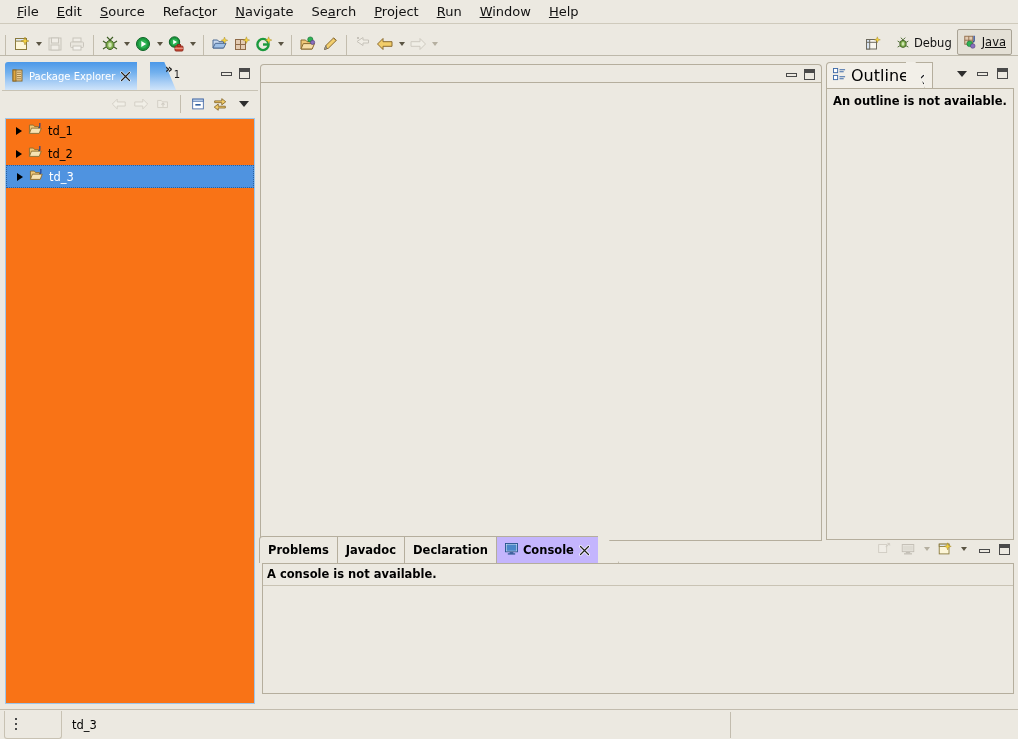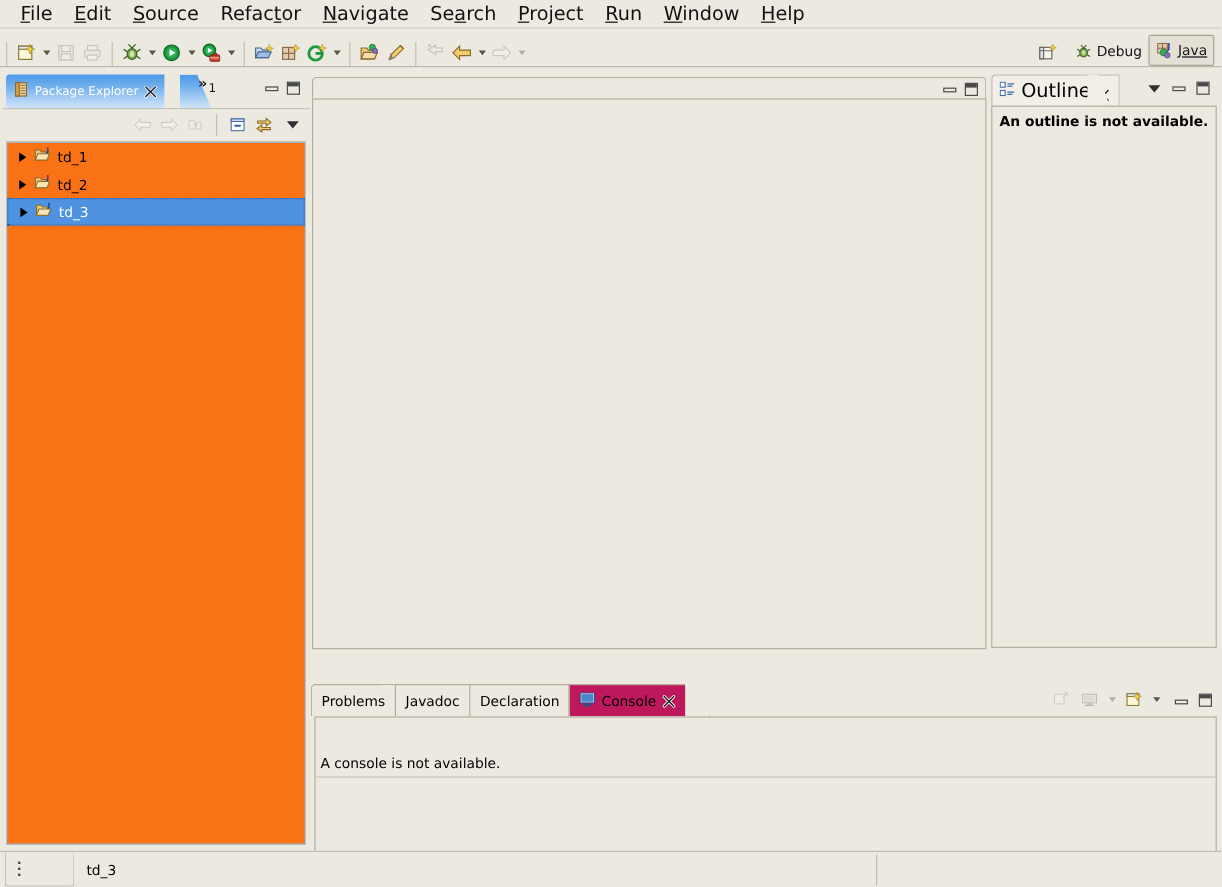--- a/index.html
+++ b/index.html
@@ -17,21 +17,21 @@
   
   .menubar {
     position: absolute; left: 0; top: 0; width: 1018px; height: 24px;
     background: #ece9e1;
     border-bottom: 1px solid #cfcabc;
     display: flex; align-items: center;
     padding-left: 8px;
     box-sizing: border-box;
   }
   .menu-item {
-    padding: 3px 9px; font-size: 16px; color: #111; cursor: default;
+    padding: 3px 9px; font-size: 13px; color: #111; cursor: default;
     white-space: nowrap;
   }
   .mn { text-decoration: underline; }
 
   
   .toolbar {
     position: absolute; left: 0; top: 24px; width: 1018px; height: 32px;
     background: #ece9e1;
     border-bottom: 1px solid #bdb8aa;
     display: flex; align-items: flex-end;
@@ -178,49 +178,48 @@
     background: #ece9e1;
     border: 1px solid #b5ae9d;
     box-sizing: border-box;
     padding: 5px 6px;
     font-size: 11.5px;
     font-weight: bold;
   }
 
   
   .bottom-panel {
-    position: absolute; left: 259px; top: 570px; width: 757px; height: 162px;
+    position: absolute; left: 259px; top: 536px; width: 757px; height: 162px; font-weight: bold;
   }
   .btab {
     height: 27px; display: flex; align-items: center; gap: 5px;
     padding: 0 8px; font-size: 11.5px; color: #000;
     border: 1px solid #b5ae9d; border-bottom: none;
     background: #ece9e1;
     box-sizing: border-box; margin-left: -1px;
   }
   .btab:first-child { margin-left: 0; border-top-left-radius: 4px; }
-  .btab.active { background: #be185d; }
+  .btab.active { background: #c4b5fd; }
   .btab-curve {
     height: 27px; width: 20px;
     background: #ece9e1;
     border-right: 1px solid #b5ae9d;
     border-top: 0;
     clip-path: polygon(0 0, 45% 0, 100% 100%, 0 100%);
     margin-left: -1px;
   }
   .console-body {
     position: absolute; left: 3px; top: 27px; width: 752px; height: 131px;
     background: #ece9e1;
     border: 1px solid #b5ae9d;
     box-sizing: border-box;
   }
   .console-line {
     padding: 3px 4px 4px 4px; font-size: 11.5px;
     border-bottom: 1px solid #c9c3b4;
-    margin-top: 28px;
   }
 
   
   .statusbar {
     position: absolute; left: 0; top: 709px; width: 1018px; height: 30px;
     background: #ece9e1;
     border-top: 1px solid #c2bcae;
     display: flex; align-items: center;
     box-sizing: border-box;
   }

